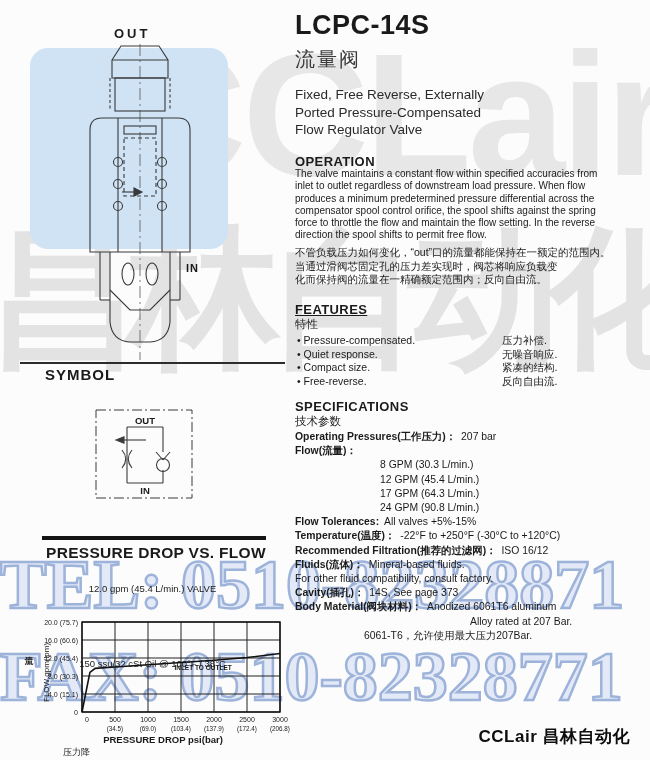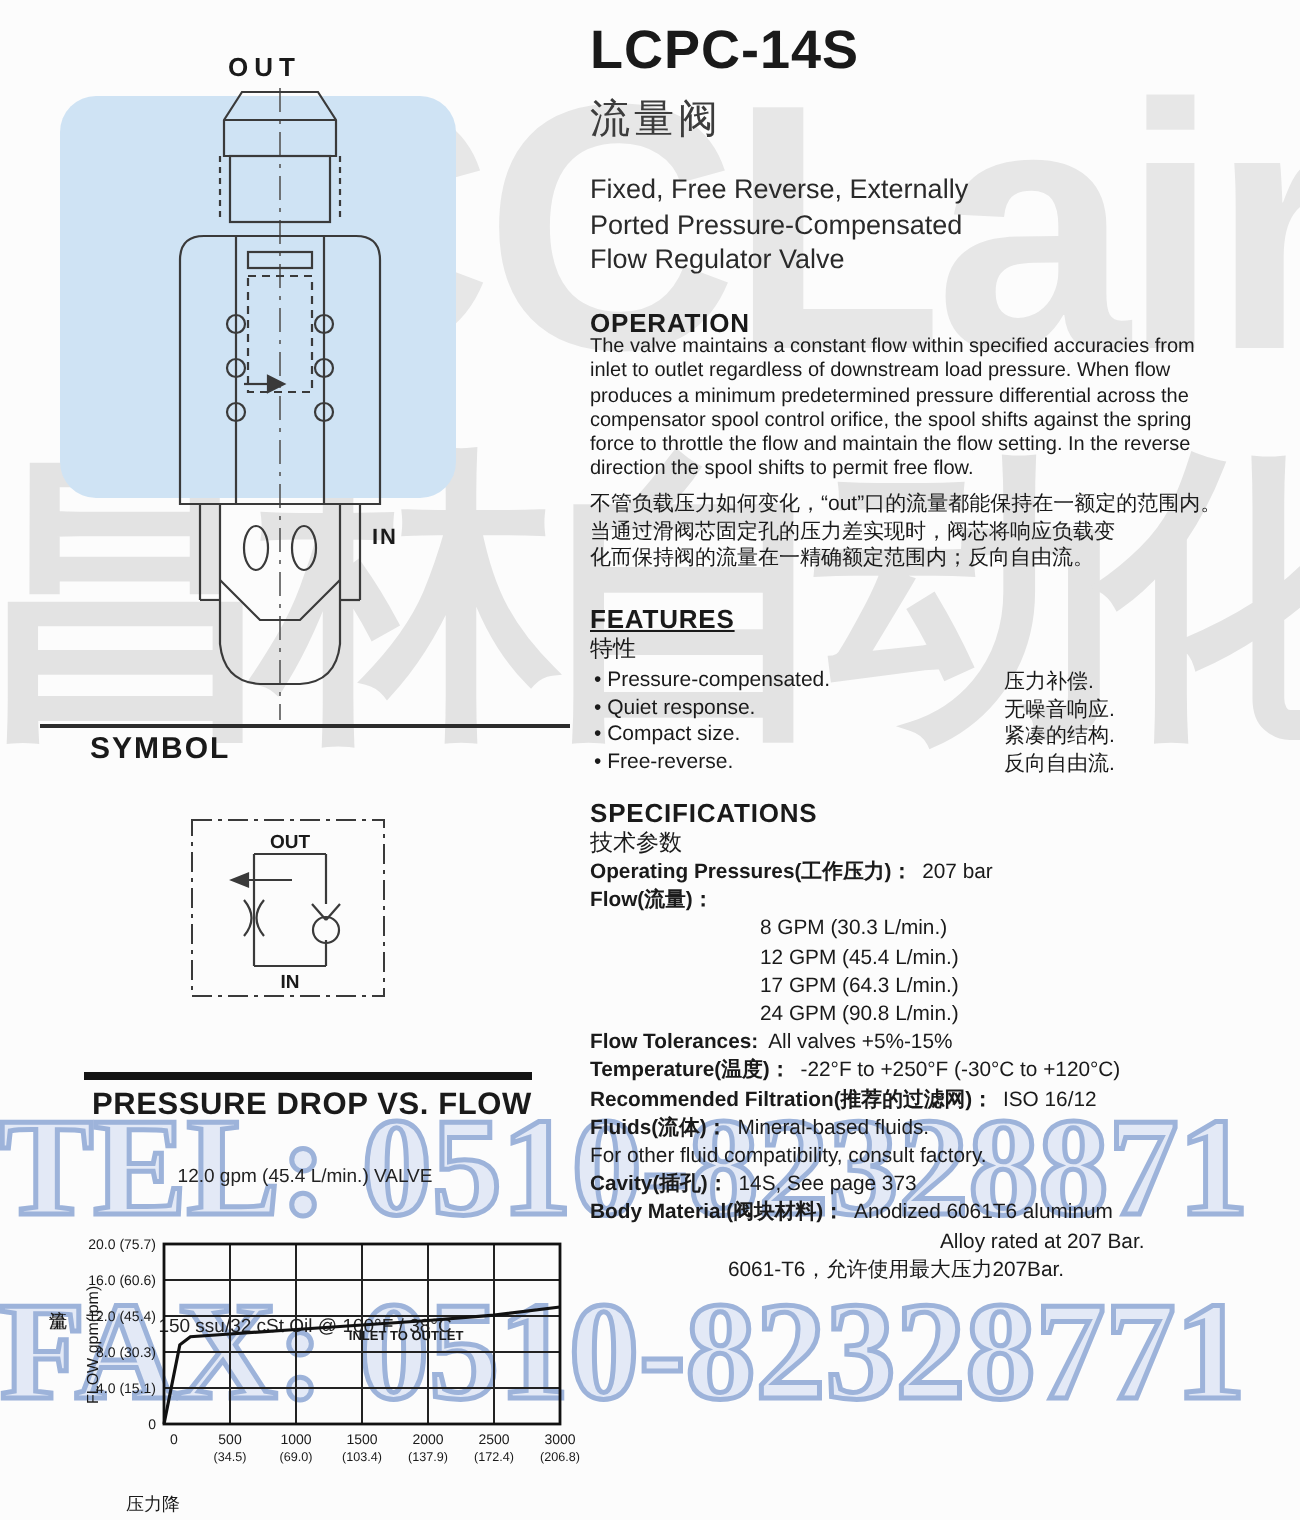--- a/index.html
+++ b/index.html
@@ -166,20 +166,21 @@
         <line x1="48" y1="42" x2="246" y2="42" stroke="#222" stroke-width="1"></line>
         <text x="44" y="44.5" text-anchor="end" font-size="7" fill="#1a1a1a">12.0 (45.4)</text>
         <line x1="48" y1="24" x2="246" y2="24" stroke="#222" stroke-width="1"></line>
         <text x="44" y="26.5" text-anchor="end" font-size="7" fill="#1a1a1a">16.0 (60.6)</text>
         <line x1="48" y1="6" x2="246" y2="6" stroke="#222" stroke-width="1"></line>
         <text x="44" y="8.5" text-anchor="end" font-size="7" fill="#1a1a1a">20.0 (75.7)</text>
         <rect x="48" y="6" width="198" height="90" fill="none" stroke="#111" stroke-width="1.4"></rect>
         <polyline points="48,96 55.92,56.39999999999999 61.2,52.35 81,51 114,48.75 147,46.5 180,44.25 213,41.550000000000004 246,37.5" fill="none" stroke="#111" stroke-width="1.6"></polyline>
         <text x="140.4" y="54.14999999999999" font-size="6.5" font-weight="bold" fill="#1a1a1a">INLET TO OUTLET</text>
       </svg>
+    <div class="abs chart-xlabel">PRESSURE DROP psi(bar)</div>
     <div class="abs chart-xlabel-cn">压力降</div>
 
     <div class="rcol">
       <div class="model">LCPC-14S</div>
       <div class="title-cn">流量阀</div>
       <div class="subtitle">Fixed, Free Reverse, Externally
 Ported Pressure-Compensated
 Flow Regulator Valve</div>
 
       <div class="sec-h op-h">OPERATION</div>
@@ -245,14 +246,15 @@
           <b>Cavity</b><b>(插孔)：</b><span class="sv">14S, See page  373</span>
         </div>
         <div>
           <b>Body Material</b><b>(阀块材料)：</b><span class="sv">Anodized 6061T6 aluminum</span>
         </div>
         <div class="spec-alloy">Alloy rated at 207 Bar.</div>
         <div class="spec-cnline">6061-T6，允许使用最大压力207Bar.</div>
       </div>
     </div>
 
+    <div class="footer-brand">CCLair 昌林自动化</div>
   </div>
 </div>
 
 </body></html>

